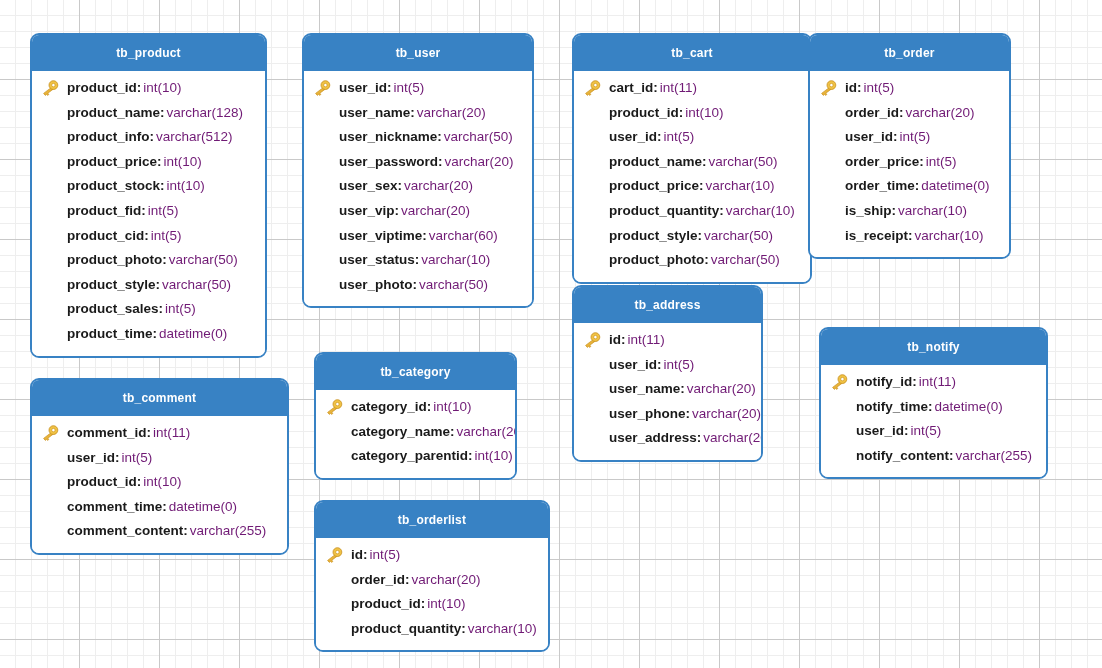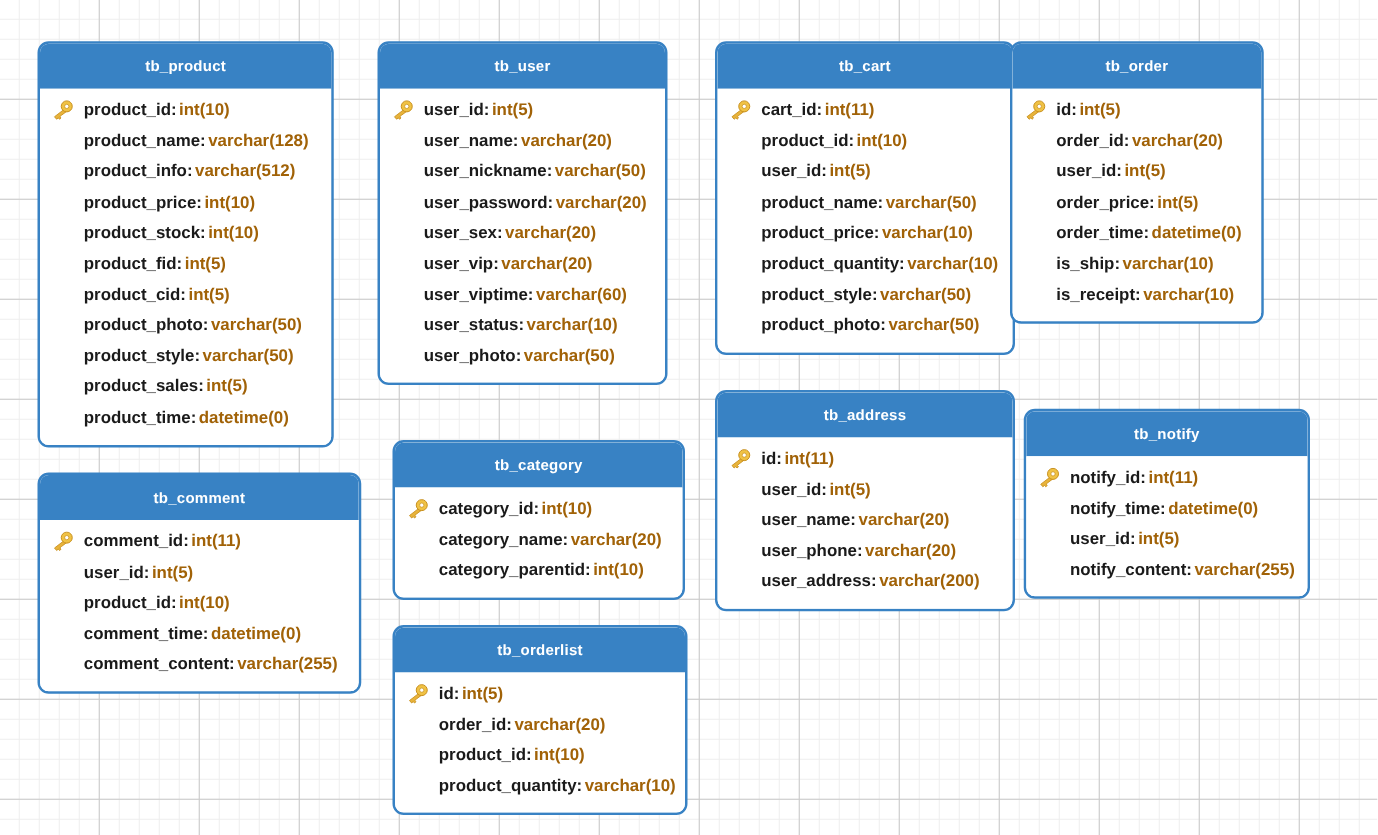--- a/index.html
+++ b/index.html
@@ -67,22 +67,22 @@
 
   .field-name {
     color: #1a1a1a;
     font-weight: bold;
   }
   .field-colon {
     color: #1a1a1a;
     font-weight: bold;
   }
   .field-type {
-    color: #a16207;
-    font-weight: bold;
+    color: #701a75;
+    font-weight: normal;
     margin-left: 2px;
   }
 
   .key-icon {
     position: absolute;
     left: 9px;
     top: 4px;
     width: 18px;
     height: 17px;
   }
@@ -169,21 +169,21 @@
             <path d="M10.4 7.4 L2.6 13.4 L4.3 15.4 L5.6 14.3 L6.6 15.4 L7.8 14.4 L6.9 13.3 L8.2 12.2 L12.3 9.1 Z" fill="#e8b33a" stroke="#c8901f" stroke-width="0.7" stroke-linejoin="round"></path>
             <circle cx="12.4" cy="5.1" r="4.4" fill="#f0c244" stroke="#c8901f" stroke-width="0.8"></circle>
             <circle cx="12.4" cy="5.1" r="1.7" fill="#ffffff" stroke="#c8901f" stroke-width="0.6"></circle>
           </svg><span class="field-name">comment_id</span><span class="field-colon">:</span><span class="field-type">int(11)</span></div>
         <div class="field-row"><span class="field-name">user_id</span><span class="field-colon">:</span><span class="field-type">int(5)</span></div>
         <div class="field-row"><span class="field-name">product_id</span><span class="field-colon">:</span><span class="field-type">int(10)</span></div>
         <div class="field-row"><span class="field-name">comment_time</span><span class="field-colon">:</span><span class="field-type">datetime(0)</span></div>
         <div class="field-row"><span class="field-name">comment_content</span><span class="field-colon">:</span><span class="field-type">varchar(255)</span></div>
       </div>
     </div>
-    <div class="entity" style="left: 314px; top: 352px; width: 234px;">
+    <div class="entity" style="left: 314px; top: 352px; width: 203px;">
       <div class="entity-header">tb_category</div>
       <div class="entity-body">
         <div class="field-row"><svg viewBox="0 0 18 17" class="key-icon">
             <path d="M10.4 7.4 L2.6 13.4 L4.3 15.4 L5.6 14.3 L6.6 15.4 L7.8 14.4 L6.9 13.3 L8.2 12.2 L12.3 9.1 Z" fill="#e8b33a" stroke="#c8901f" stroke-width="0.7" stroke-linejoin="round"></path>
             <circle cx="12.4" cy="5.1" r="4.4" fill="#f0c244" stroke="#c8901f" stroke-width="0.8"></circle>
             <circle cx="12.4" cy="5.1" r="1.7" fill="#ffffff" stroke="#c8901f" stroke-width="0.6"></circle>
           </svg><span class="field-name">category_id</span><span class="field-colon">:</span><span class="field-type">int(10)</span></div>
         <div class="field-row"><span class="field-name">category_name</span><span class="field-colon">:</span><span class="field-type">varchar(20)</span></div>
         <div class="field-row"><span class="field-name">category_parentid</span><span class="field-colon">:</span><span class="field-type">int(10)</span></div>
       </div>
@@ -194,21 +194,21 @@
         <div class="field-row"><svg viewBox="0 0 18 17" class="key-icon">
             <path d="M10.4 7.4 L2.6 13.4 L4.3 15.4 L5.6 14.3 L6.6 15.4 L7.8 14.4 L6.9 13.3 L8.2 12.2 L12.3 9.1 Z" fill="#e8b33a" stroke="#c8901f" stroke-width="0.7" stroke-linejoin="round"></path>
             <circle cx="12.4" cy="5.1" r="4.4" fill="#f0c244" stroke="#c8901f" stroke-width="0.8"></circle>
             <circle cx="12.4" cy="5.1" r="1.7" fill="#ffffff" stroke="#c8901f" stroke-width="0.6"></circle>
           </svg><span class="field-name">id</span><span class="field-colon">:</span><span class="field-type">int(5)</span></div>
         <div class="field-row"><span class="field-name">order_id</span><span class="field-colon">:</span><span class="field-type">varchar(20)</span></div>
         <div class="field-row"><span class="field-name">product_id</span><span class="field-colon">:</span><span class="field-type">int(10)</span></div>
         <div class="field-row"><span class="field-name">product_quantity</span><span class="field-colon">:</span><span class="field-type">varchar(10)</span></div>
       </div>
     </div>
-    <div class="entity" style="left: 572px; top: 312px; width: 240px;">
+    <div class="entity" style="left: 572px; top: 285px; width: 191px;">
       <div class="entity-header">tb_address</div>
       <div class="entity-body">
         <div class="field-row"><svg viewBox="0 0 18 17" class="key-icon">
             <path d="M10.4 7.4 L2.6 13.4 L4.3 15.4 L5.6 14.3 L6.6 15.4 L7.8 14.4 L6.9 13.3 L8.2 12.2 L12.3 9.1 Z" fill="#e8b33a" stroke="#c8901f" stroke-width="0.7" stroke-linejoin="round"></path>
             <circle cx="12.4" cy="5.1" r="4.4" fill="#f0c244" stroke="#c8901f" stroke-width="0.8"></circle>
             <circle cx="12.4" cy="5.1" r="1.7" fill="#ffffff" stroke="#c8901f" stroke-width="0.6"></circle>
           </svg><span class="field-name">id</span><span class="field-colon">:</span><span class="field-type">int(11)</span></div>
         <div class="field-row"><span class="field-name">user_id</span><span class="field-colon">:</span><span class="field-type">int(5)</span></div>
         <div class="field-row"><span class="field-name">user_name</span><span class="field-colon">:</span><span class="field-type">varchar(20)</span></div>
         <div class="field-row"><span class="field-name">user_phone</span><span class="field-colon">:</span><span class="field-type">varchar(20)</span></div>

